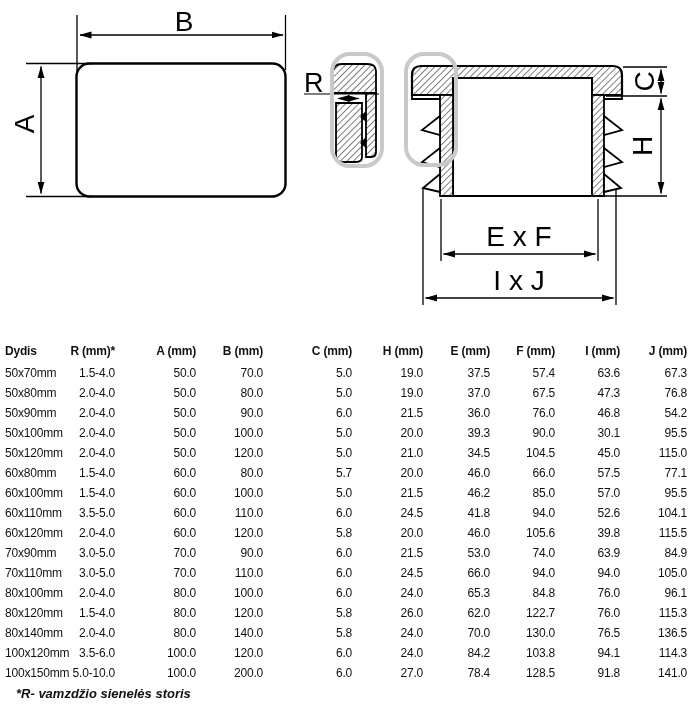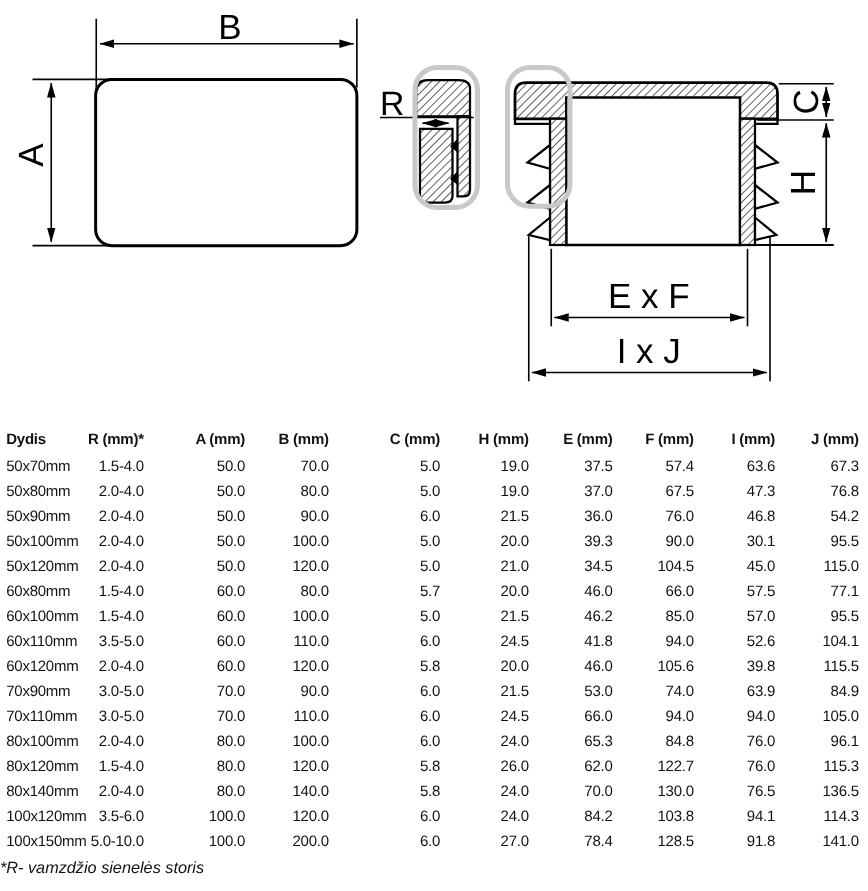--- a/index.html
+++ b/index.html
@@ -7,21 +7,21 @@
         font-family:"Liberation Sans",sans-serif;color:#111;}
   #drawing{position:absolute;left:0;top:0;}
   .dim-label{font-family:"Liberation Sans",sans-serif;font-size:28px;fill:#000;}
   .dim-label-sm{font-family:"Liberation Sans",sans-serif;font-size:27px;fill:#000;}
   #spec-table{position:absolute;left:0;top:341px;width:687px;font-size:12px;letter-spacing:-0.2px;}
   .trow{display:grid;grid-template-columns:65px 50px 81px 67px 89px 71px 67px 65px 65px 67px;
         height:20px;line-height:20px;white-space:nowrap;}
   .thead{font-weight:bold;margin-bottom:2px;}
   .tcell{text-align:right;}
   .tcell.first{text-align:left;padding-left:5px;}
-  #footnote{position:absolute;left:0;top:686px;font-size:13px;font-weight:normal;font-style:italic;}
+  #footnote{position:absolute;left:16px;top:686px;font-size:13px;font-weight:bold;font-style:italic;}
 </style>
 </head>
 <body>
 
 <div id="page">
 
   <svg id="drawing" width="694" height="338" viewBox="0 0 694 338">
     <defs>
       <pattern id="hx" width="4.6" height="4.6" patternUnits="userSpaceOnUse" patternTransform="rotate(45)">
         <rect width="4.6" height="4.6" fill="#ffffff"></rect>

